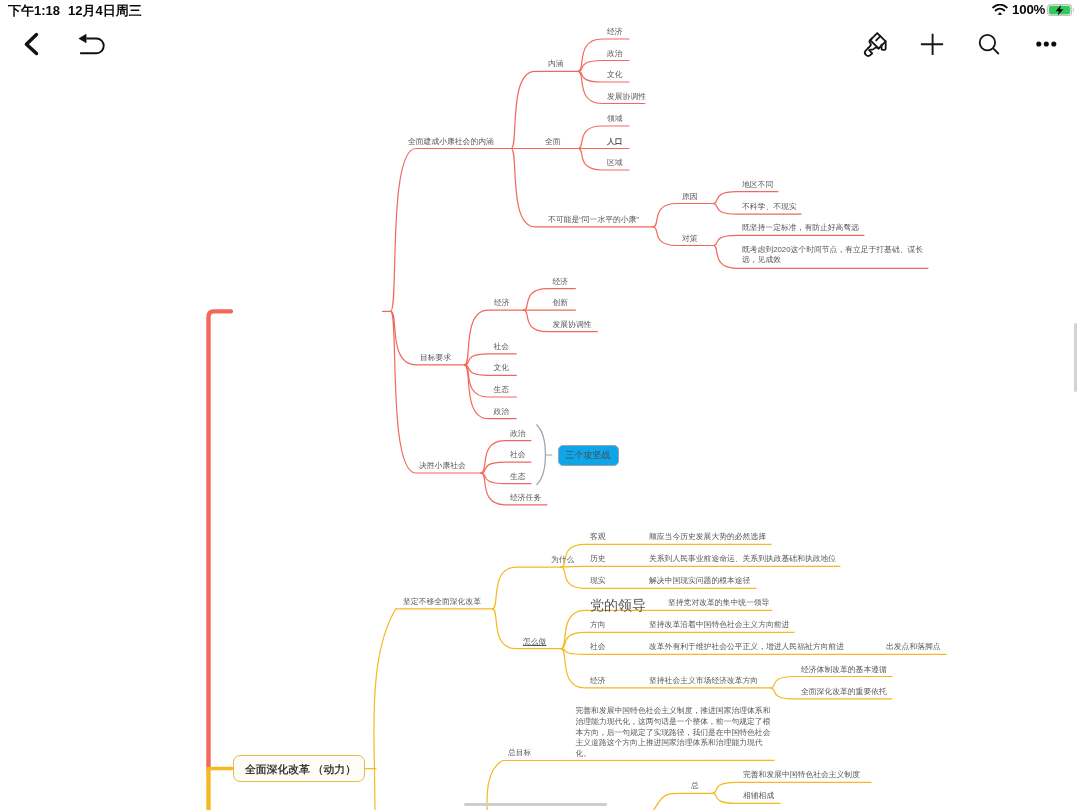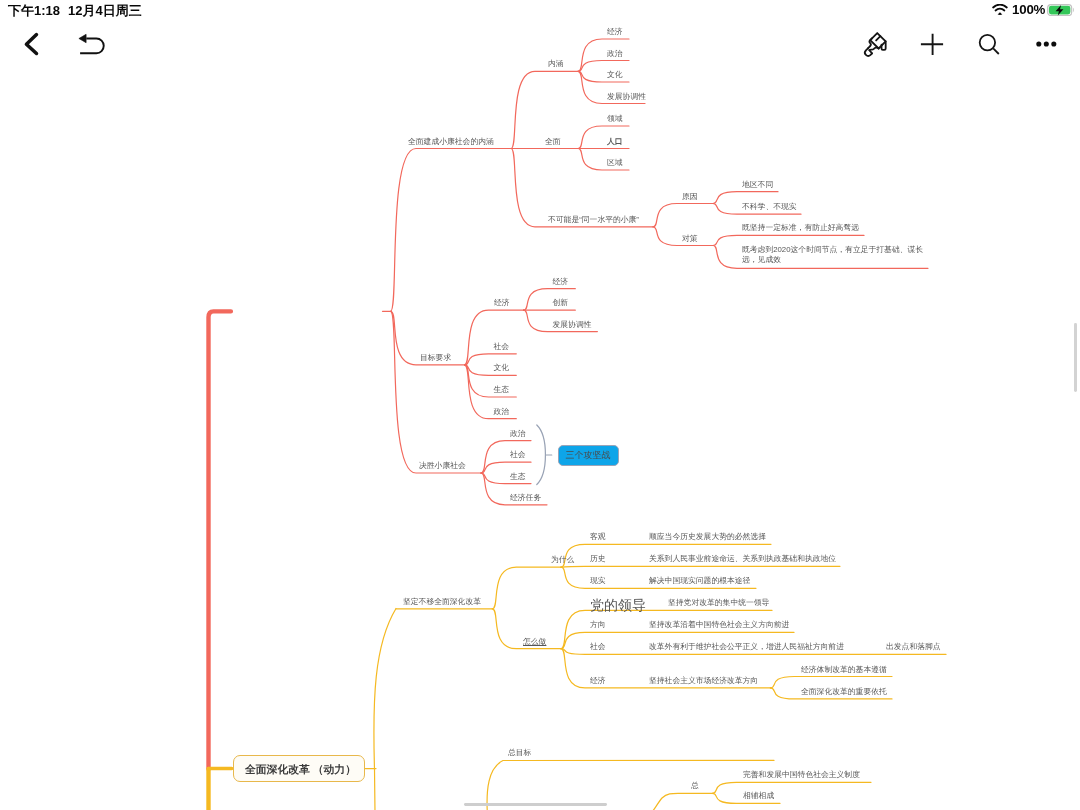--- a/index.html
+++ b/index.html
@@ -251,20 +251,25 @@
         <div class="nodelabel" style="left: 590px; top: 619.4px; font-size: 7.8px; color: rgb(86, 86, 86);">方向</div>
         <div class="nodelabel" style="left: 649px; top: 619.4px; font-size: 7.8px; color: rgb(86, 86, 86);">坚持改革沿着中国特色社会主义方向前进</div>
         <div class="nodelabel" style="left: 590px; top: 641.4px; font-size: 7.8px; color: rgb(86, 86, 86);">社会</div>
         <div class="nodelabel" style="left: 649px; top: 641.4px; font-size: 7.8px; color: rgb(86, 86, 86);">改革外有利于维护社会公平正义，增进人民福祉方向前进</div>
         <div class="nodelabel" style="left: 886px; top: 641.4px; font-size: 7.8px; color: rgb(86, 86, 86);">出发点和落脚点</div>
         <div class="nodelabel" style="left: 590px; top: 674.9px; font-size: 7.8px; color: rgb(86, 86, 86);">经济</div>
         <div class="nodelabel" style="left: 649px; top: 674.9px; font-size: 7.8px; color: rgb(86, 86, 86);">坚持社会主义市场经济改革方向</div>
         <div class="nodelabel" style="left: 801px; top: 663.5px; font-size: 7.8px; color: rgb(86, 86, 86);">经济体制改革的基本遵循</div>
         <div class="nodelabel" style="left: 801px; top: 685.9px; font-size: 7.8px; color: rgb(86, 86, 86);">全面深化改革的重要依托</div>
         <div class="nodelabel" style="left: 508px; top: 747.4px; font-size: 7.8px; color: rgb(86, 86, 86);">总目标</div>
+        <div class="nodelabel" style="left: 575.5px; top: 706.4px; font-size: 7.8px; color: rgb(86, 86, 86); line-height: 10.6px;">完善和发展中国特色社会主义制度，推进国家治理体系和
+治理能力现代化，这两句话是一个整体，前一句规定了根
+本方向，后一句规定了实现路径，我们是在中国特色社会
+主义道路这个方向上推进国家治理体系和治理能力现代
+化。</div>
         <div class="nodelabel" style="left: 691px; top: 780.3px; font-size: 7.8px; color: rgb(86, 86, 86);">总</div>
         <div class="nodelabel" style="left: 743px; top: 769.3px; font-size: 7.8px; color: rgb(86, 86, 86);">完善和发展中国特色社会主义制度</div>
         <div class="nodelabel" style="left: 743px; top: 790.4px; font-size: 7.8px; color: rgb(86, 86, 86);">相辅相成</div>
         <div class="rootbox" style="left: 232.7px; top: 754.7px; width: 132.6px; height: 27.7px; border: 1px solid rgb(232, 184, 75); background: rgb(254, 252, 246);">
           <span style="font-size: 10.8px;">全面深化改革 （动力）</span>
         </div>
         <div class="sumbox" style="left: 557.5px; top: 444.6px; width: 61px; height: 21.2px;">
           <span style="font-size: 9px;">三个攻坚战</span>
         </div>
       </div>

